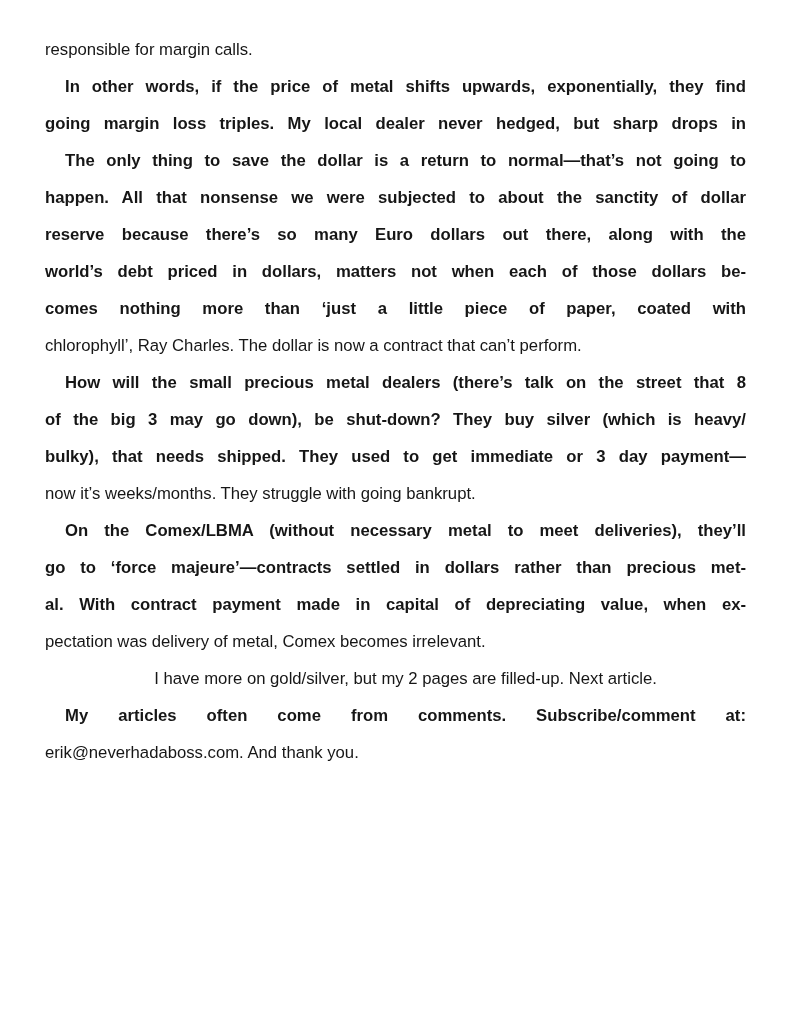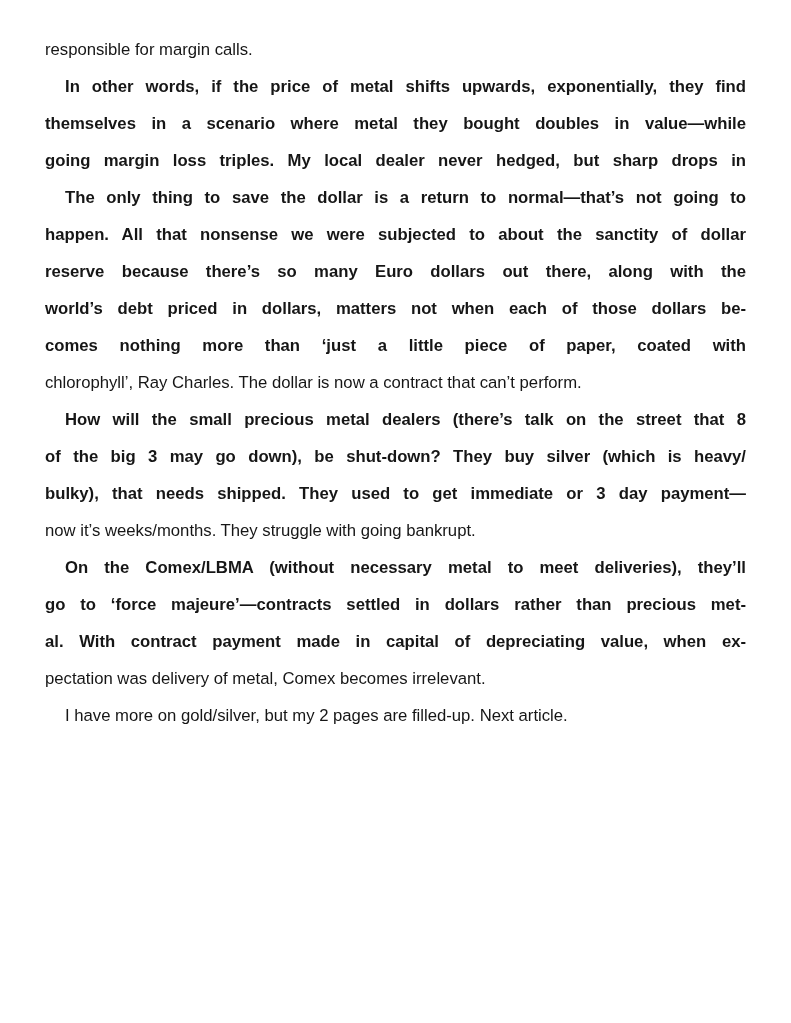--- a/index.html
+++ b/index.html
@@ -26,33 +26,33 @@
     white-space: normal;
     text-align: left;
   }
   .line.j {
     text-align: justify;
     text-align-last: justify;
     font-weight: bold;
   }
   .line.ind {
     text-indent: 20px;
+    text-align: center;
   }
 </style>
 </head>
 <body>
 
 <div class="page">
   <div class="article">
       <div class="para">
         <div class="line">responsible for margin calls.</div>
       </div>
       <div class="para">
         <div class="line j ind">In other words, if the price of metal shifts upwards, exponentially, they find</div>
-        <div class="line j">themselves in a scenario where metal they bought doubles in value—while</div>
         <div class="line j">going margin loss triples. My local dealer never hedged, but sharp drops in</div>
       </div>
       <div class="para">
         <div class="line j ind">The only thing to save the dollar is a return to normal—that’s not going to</div>
         <div class="line j">happen. All that nonsense we were subjected to about the sanctity of dollar</div>
         <div class="line j">reserve because there’s so many Euro dollars out there, along with the</div>
         <div class="line j">world’s debt priced in dollars, matters not when each of those dollars be-</div>
         <div class="line j">comes nothing more than ‘just a little piece of paper, coated with</div>
         <div class="line">chlorophyll’, Ray Charles. The dollar is now a contract that can’t perform.</div>
       </div>
@@ -64,14 +64,18 @@
       </div>
       <div class="para">
         <div class="line j ind">On the Comex/LBMA (without necessary metal to meet deliveries), they’ll</div>
         <div class="line j">go to ‘force majeure’—contracts settled in dollars rather than precious met-</div>
         <div class="line j">al. With contract payment made in capital of depreciating value, when ex-</div>
         <div class="line">pectation was delivery of metal, Comex becomes irrelevant.</div>
       </div>
       <div class="para">
         <div class="line ind">I have more on gold/silver, but my 2 pages are filled-up. Next article.</div>
       </div>
+      <div class="para">
+        <div class="line j ind">My articles often come from comments. Subscribe/comment at:</div>
+        <div class="line">erik@neverhadaboss.com. And thank you.</div>
+      </div>
     </div>
 </div>
 
 </body></html>

